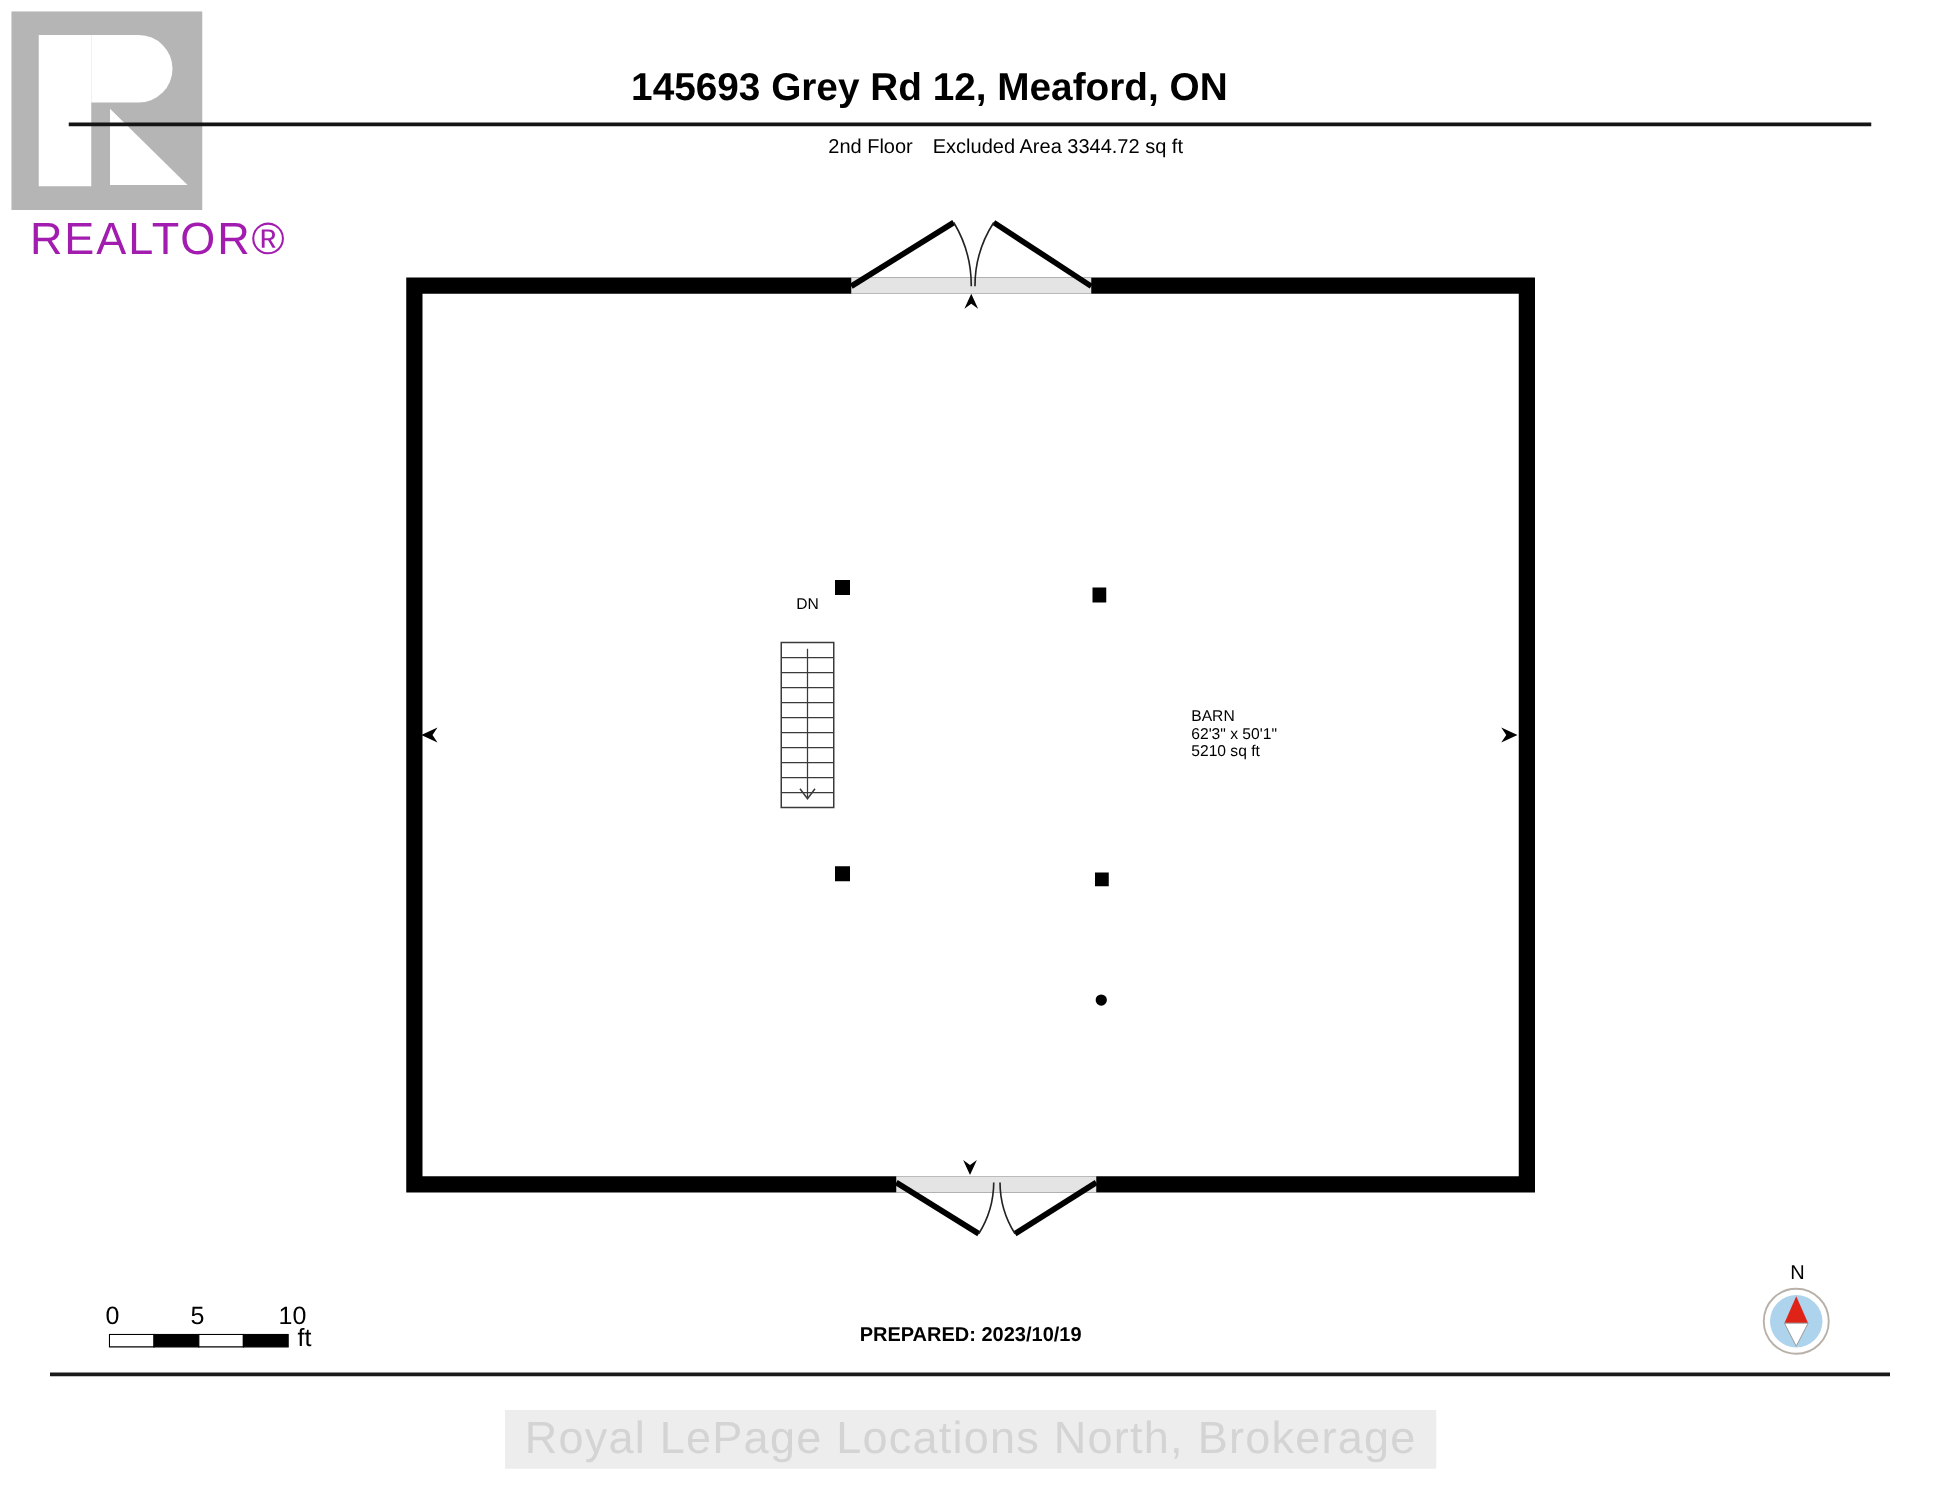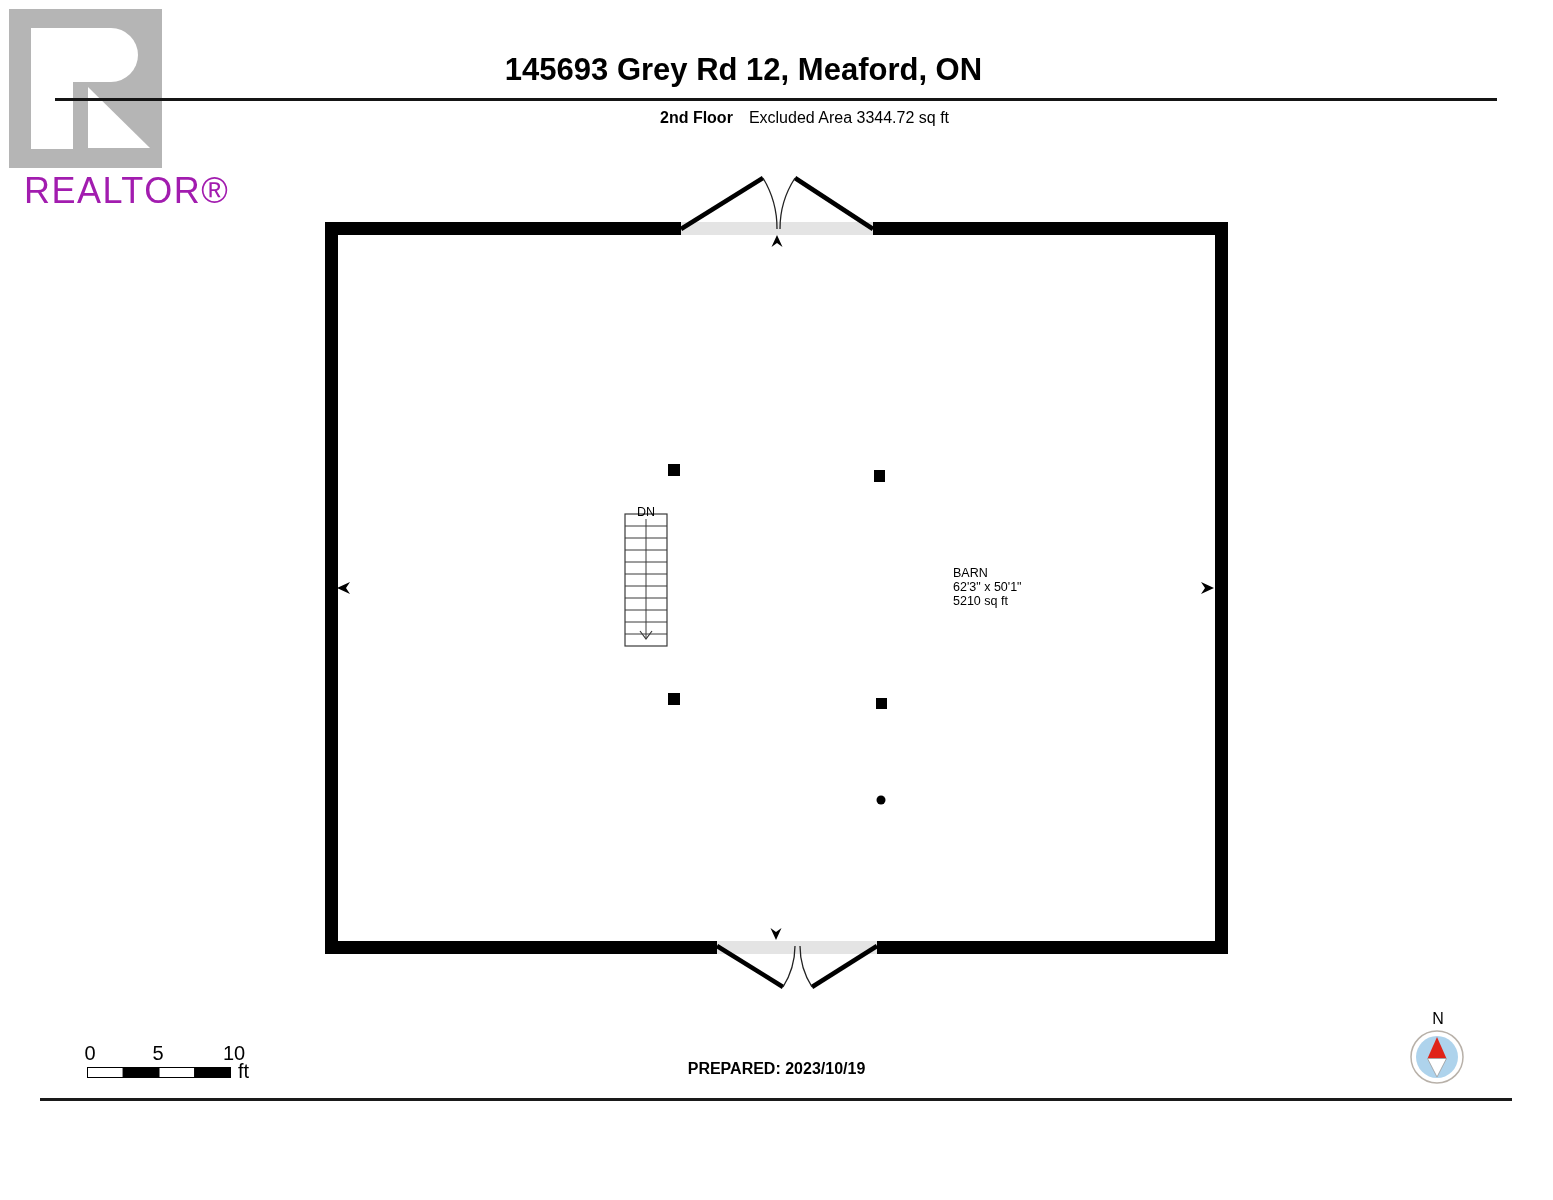--- a/index.html
+++ b/index.html
@@ -8,31 +8,31 @@
     font-family:"Liberation Sans", sans-serif;color:#000;overflow:hidden;
   }
   .abs{position:absolute;}
 
   
   .logo-box{left:9px;top:9px;width:153px;height:159px;}
   .realtor-wordmark{left:24px;top:170px;width:180px;font-size:36px;letter-spacing:1.5px;color:#a21caf;font-weight:400;}
   .page-title{left:0;top:52px;width:1553px;text-align:center;font-size:31px;font-weight:bold;transform:translateX(-33px);}
   .header-divider{left:55px;top:98px;width:1442px;height:3px;background:#151515;}
   .subheader{left:0;top:109px;width:1553px;display:flex;justify-content:center;gap:16px;font-size:16px;transform:translateX(28px);}
-  .subheader .floor{font-weight:bold;}
+  .subheader .floor{font-weight:normal;}
 
   
   .plan-outline{left:325px;top:222px;width:903px;height:732px;border:13px solid #000;box-sizing:border-box;background:#fff;}
   .opening{background:#e4e4e4;z-index:3;}
   .opening-top{left:681px;top:222px;width:192px;height:13px;}
   .opening-bottom{left:717px;top:941px;width:160px;height:13px;}
   .plan-svg{left:0;top:0;z-index:4;pointer-events:none;}
 
   .room-label{left:953px;top:566px;width:160px;text-align:left;font-size:12.5px;line-height:14px;z-index:5;}
-  .stairs-label{left:625px;top:505px;width:42px;text-align:center;font-size:12.5px;z-index:5;}
+  .stairs-label{left:625px;top:476px;width:42px;text-align:center;font-size:12.5px;z-index:5;}
 
   
   .scale-ticks{font-size:20px;}
   .tick-0{left:78px;top:1042px;width:24px;text-align:center;}
   .tick-5{left:146px;top:1042px;width:24px;text-align:center;}
   .tick-10{left:219px;top:1042px;width:30px;text-align:center;}
   .scale-unit{left:238px;top:1060px;font-size:20px;}
   .scalebar-svg{left:87px;top:1067px;}
   .prepared-date{left:0;top:1060px;width:1553px;text-align:center;font-size:16px;font-weight:bold;}
   .compass-label{left:1410px;top:1010px;width:56px;text-align:center;font-size:16px;}
@@ -133,14 +133,17 @@
 
   <div class="abs compass-label">N</div>
   <svg class="abs compass-svg" width="56" height="56" viewBox="0 0 56 56">
     <circle cx="28" cy="28" r="26" fill="#ffffff" stroke="#b8b1a9" stroke-width="1.5"></circle>
     <circle cx="28" cy="28" r="21" fill="#aed3ec"></circle>
     <polygon points="28,8 18.5,29.5 37.5,29.5" fill="#e02317"></polygon>
     <polygon points="18.5,29.5 37.5,29.5 28,48" fill="#ffffff" stroke="#9a9a9a" stroke-width="0.8"></polygon>
   </svg>
 
   <div class="abs footer-divider"></div>
+  <div class="abs watermark-row">
+    <span>Royal LePage Locations North, Brokerage</span>
+  </div>
 
 </div>
 
 </body></html>

